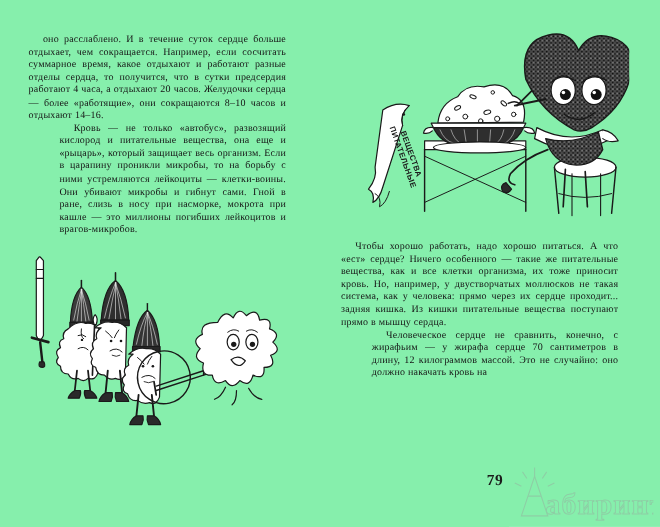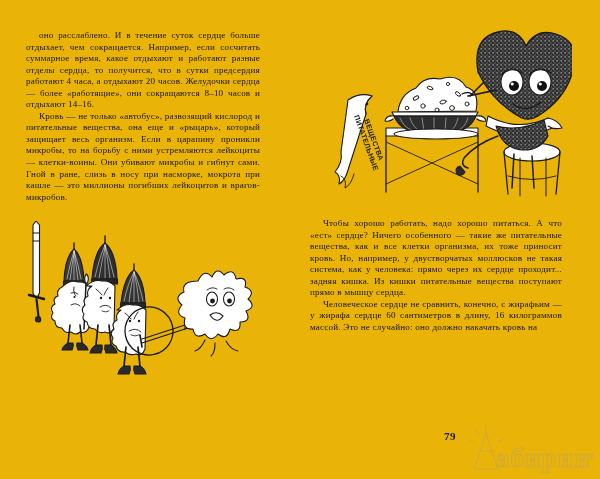--- a/index.html
+++ b/index.html
@@ -6,62 +6,62 @@
   body{
     width:600px;height:479px;
     background:#ffffff;
     font-family:"Liberation Serif", serif;
     overflow:hidden;
     position:relative;
   }
   .spread{
     position:absolute;inset:0;
     display:flex;
-    background:#eab308;
+    background:#86efac;
     align-items:flex-end;
   }
   .page{
     position:relative;
     height:100%;
     box-sizing:border-box;
   }
   .page-left{ width:300px; padding:30px 40px 0 26px; }
   .page-right{ width:300px; padding:30px 38px 0 10px; }
 
   .body-text{
     font-size:9.1px;
     line-height:11.55px;
     text-align:justify;
     color:#151515;
     letter-spacing:.18px;
     word-spacing:.1px;
     -webkit-font-smoothing:antialiased;
   }
   .body-text p{ margin:0; text-indent:13px; }
-  .body-text p.cont{ text-indent:13px; }
+  .body-text p.cont{ text-indent:13px;margin-left:28px; }
 
   .illo{ position:relative; }
 
   
   .illo-warriors{
     width:232px;height:168px;
     margin:18px 0 0 -4px;
   }
   .illo-heart{
     width:262px;height:188px;
     margin:-6px 0 6px 0;
   }
 
   svg{display:block;}
 
   .pagenum{
     position:absolute;
     left:0;right:0;
     text-align:center;
-    font-size:11px;
+    font-size:14px;
     color:#1a1a1a;
     letter-spacing:.5px;
     font-weight:bold;
   }
 
   .watermark{
     position:absolute;
     right:6px;bottom:4px;
     width:128px;height:52px;
     opacity:.38;
@@ -316,21 +316,21 @@
 
             <path d="M204 130 L202 164" stroke-width="1.5"></path>
             <path d="M222 132 L224 164" stroke-width="1.5"></path>
           </g>
         </g>
       </svg>
     </div>
 
     <div class="body-text">
       <p>Чтобы хорошо работать, надо хорошо питаться. А что «ест» сердце? Ничего особенного — такие же питательные вещества, как и все клетки организма, их тоже приносит кровь. Но, например, у двустворчатых моллюсков не такая система, как у человека: прямо через их сердце проходит... задняя кишка. Из кишки питательные вещества поступают прямо в мышцу сердца.</p>
-      <p class="cont">Человеческое сердце не сравнить, конечно, с жирафьим — у жирафа сердце 60 сантиметров в длину, 16 килограммов массой. Это не случайно: оно должно накачать кровь на</p>
+      <p class="cont">Человеческое сердце не сравнить, конечно, с жирафьим — у жирафа сердце 70 сантиметров в длину, 12 килограммов массой. Это не случайно: оно должно накачать кровь на</p>
     </div>
 
     <div class="pagenum" style="top:430px">79</div>
   </div>
 </div>
 
 <div class="watermark">
   <svg viewBox="0 0 128 52" width="128" height="52" aria-hidden="true">
     <g stroke="#9a9a9a" fill="none" stroke-width="1">
 

